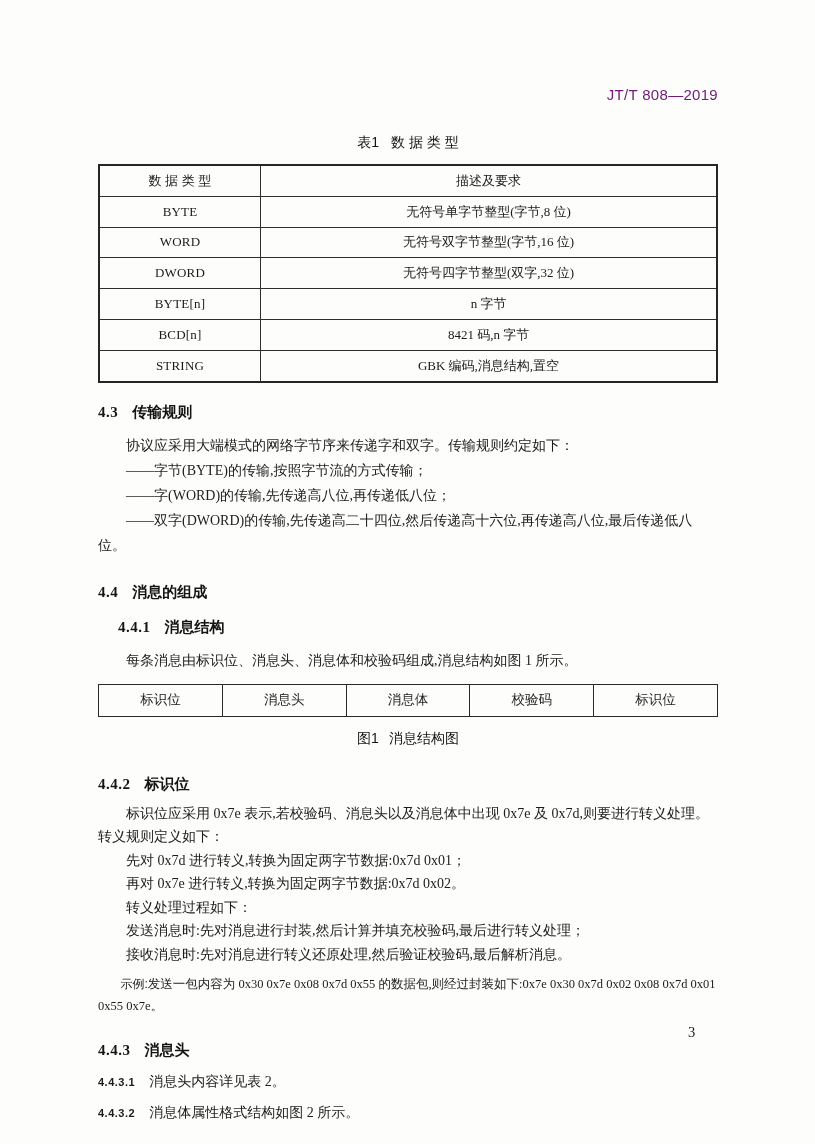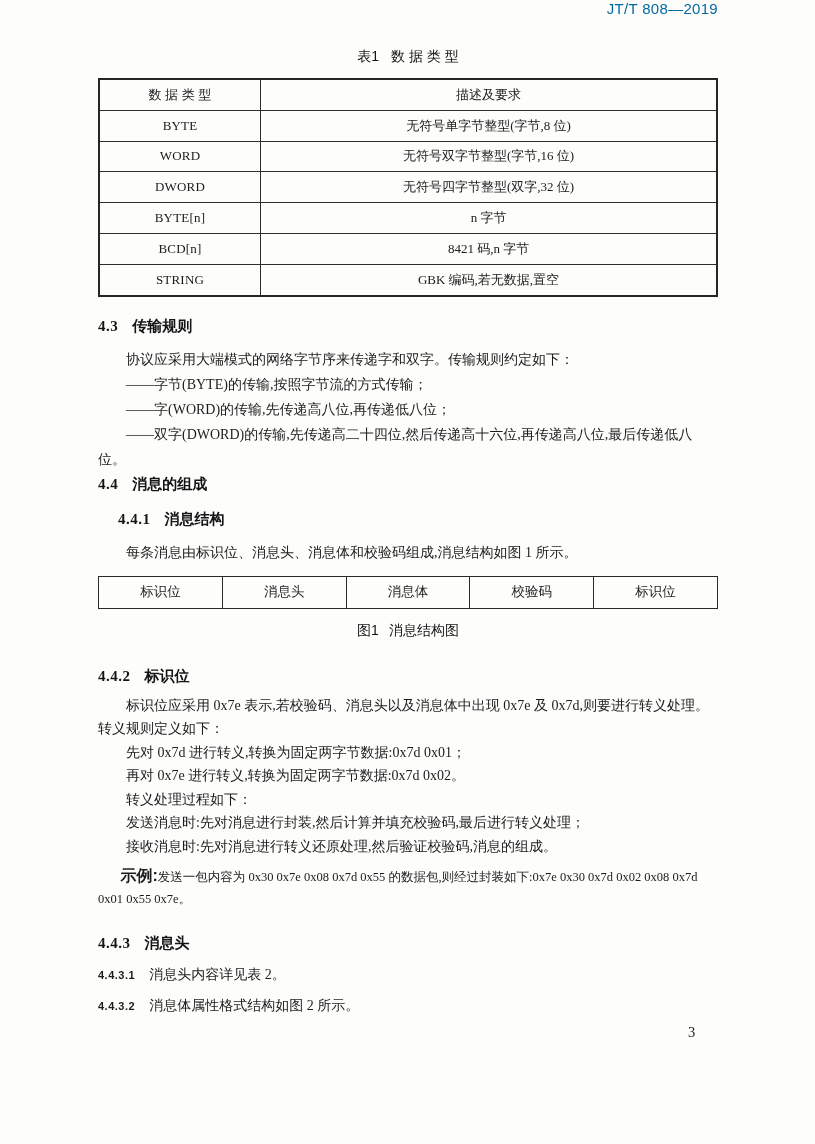--- a/index.html
+++ b/index.html
@@ -7,25 +7,26 @@
     position:relative;
     width:815px; height:1144px;
     background:#fdfdfc;
     color:#1c1c1c;
     overflow:hidden;
     font-family:"Liberation Serif","DejaVu Serif",serif;
   }
   .content { position:absolute; left:98px; top:0; width:620px; }
 
   .doc-number {
+    padding-top:86px;
     text-align:right;
     font-family:"Liberation Sans","DejaVu Sans",sans-serif;
     font-size:15px;
     letter-spacing:0.3px;
-    color:#0369a1;
+    color:#701a75;
   }
 
   .caption {
     text-align:center;
     font-weight:normal;
     font-family:"Liberation Sans","DejaVu Sans",sans-serif;
     font-size:14px;
     color:#141414;
   }
   .caption .cap-num { margin-right:12px; }
@@ -55,21 +56,21 @@
     line-height:20px;
   }
   .h .hnum { margin-right:14px; letter-spacing:0.5px; }
 
   p { margin:0; font-size:14px; line-height:25px; color:#1c1c1c; }
   .indent { text-indent:2em; }
   .tight { line-height:23.5px; }
 
   .h-43  { margin-top:19px; }
   .p-43-intro { margin-top:11px; }
-  .h-44  { margin-top:2px; }
+  .h-44  { margin-top:24px; }
   .h-441 { margin-top:15px;margin-left:20px; }
   .p-441 { margin-top:11px; }
 
   table.fig {
     width:100%;
     border-collapse:collapse;
     margin-top:11px;
     font-size:13.5px;
     text-align:center;
     table-layout:fixed;
@@ -81,21 +82,21 @@
 
   .h-442 { margin-top:26px; }
   .p-442-1 { margin-top:8px; }
 
   .example {
     margin-top:7px;
     font-size:12.5px;
     line-height:22px;
     text-indent:1.8em;
   }
-  .example .ex-label { font-family:"Liberation Sans","DejaVu Sans",sans-serif; font-weight:bold; font-size:16px; }
+  .example .ex-label { font-family:"Liberation Sans","DejaVu Sans",sans-serif; font-weight:normal; font-size:12px; }
 
   .h-443 { margin-top:23px; }
   .clause { margin-top:9px; }
   .clause + .clause { margin-top:5px; }
   .clause .cnum {
     font-family:"Liberation Sans","DejaVu Sans",sans-serif;
     font-weight:bold;
     font-size:11px;
     margin-right:14px;
     letter-spacing:0.5px;
@@ -142,21 +143,21 @@
       <tr>
         <td class="c-type">BYTE[n]</td>
         <td>n 字节</td>
       </tr>
       <tr>
         <td class="c-type">BCD[n]</td>
         <td>8421 码,n 字节</td>
       </tr>
       <tr>
         <td class="c-type">STRING</td>
-        <td>GBK 编码,若无数据,置空</td>
+        <td>GBK 编码,消息结构,置空</td>
       </tr>
     </tbody>
       </table>
 
     <div class="h h-43">
       <span class="hnum">4.3</span><span>传输规则</span>
     </div>
     <p class="indent p-43-intro">协议应采用大端模式的网络字节序来传递字和双字。传输规则约定如下：</p>
     <p class="indent">——字节(BYTE)的传输,按照字节流的方式传输；</p>
     <p class="indent">——字(WORD)的传输,先传递高八位,再传递低八位；</p>
@@ -188,21 +189,21 @@
     </div>
 
     <div class="h h-442">
       <span class="hnum">4.4.2</span><span>标识位</span>
     </div>
     <p class="indent tight p-442-1">标识位应采用 0x7e 表示,若校验码、消息头以及消息体中出现 0x7e 及 0x7d,则要进行转义处理。转义规则定义如下：</p>
     <p class="indent tight">先对 0x7d 进行转义,转换为固定两字节数据:0x7d 0x01；</p>
     <p class="indent tight">再对 0x7e 进行转义,转换为固定两字节数据:0x7d 0x02。</p>
     <p class="indent tight">转义处理过程如下：</p>
     <p class="indent tight">发送消息时:先对消息进行封装,然后计算并填充校验码,最后进行转义处理；</p>
-    <p class="indent tight">接收消息时:先对消息进行转义还原处理,然后验证校验码,消息的组成。</p>
+    <p class="indent tight">接收消息时:先对消息进行转义还原处理,然后验证校验码,最后解析消息。</p>
     <p class="example">
       <span class="ex-label">示例:</span><span>发送一包内容为 0x30 0x7e 0x08 0x7d 0x55 的数据包,则经过封装如下:0x7e 0x30 0x7d 0x02 0x08 0x7d 0x01 0x55 0x7e。</span>
     </p>
 
     <div class="h h-443">
       <span class="hnum">4.4.3</span><span>消息头</span>
     </div>
     <p class="clause">
       <span class="cnum">4.4.3.1</span><span>消息头内容详见表 2。</span>
     </p>

